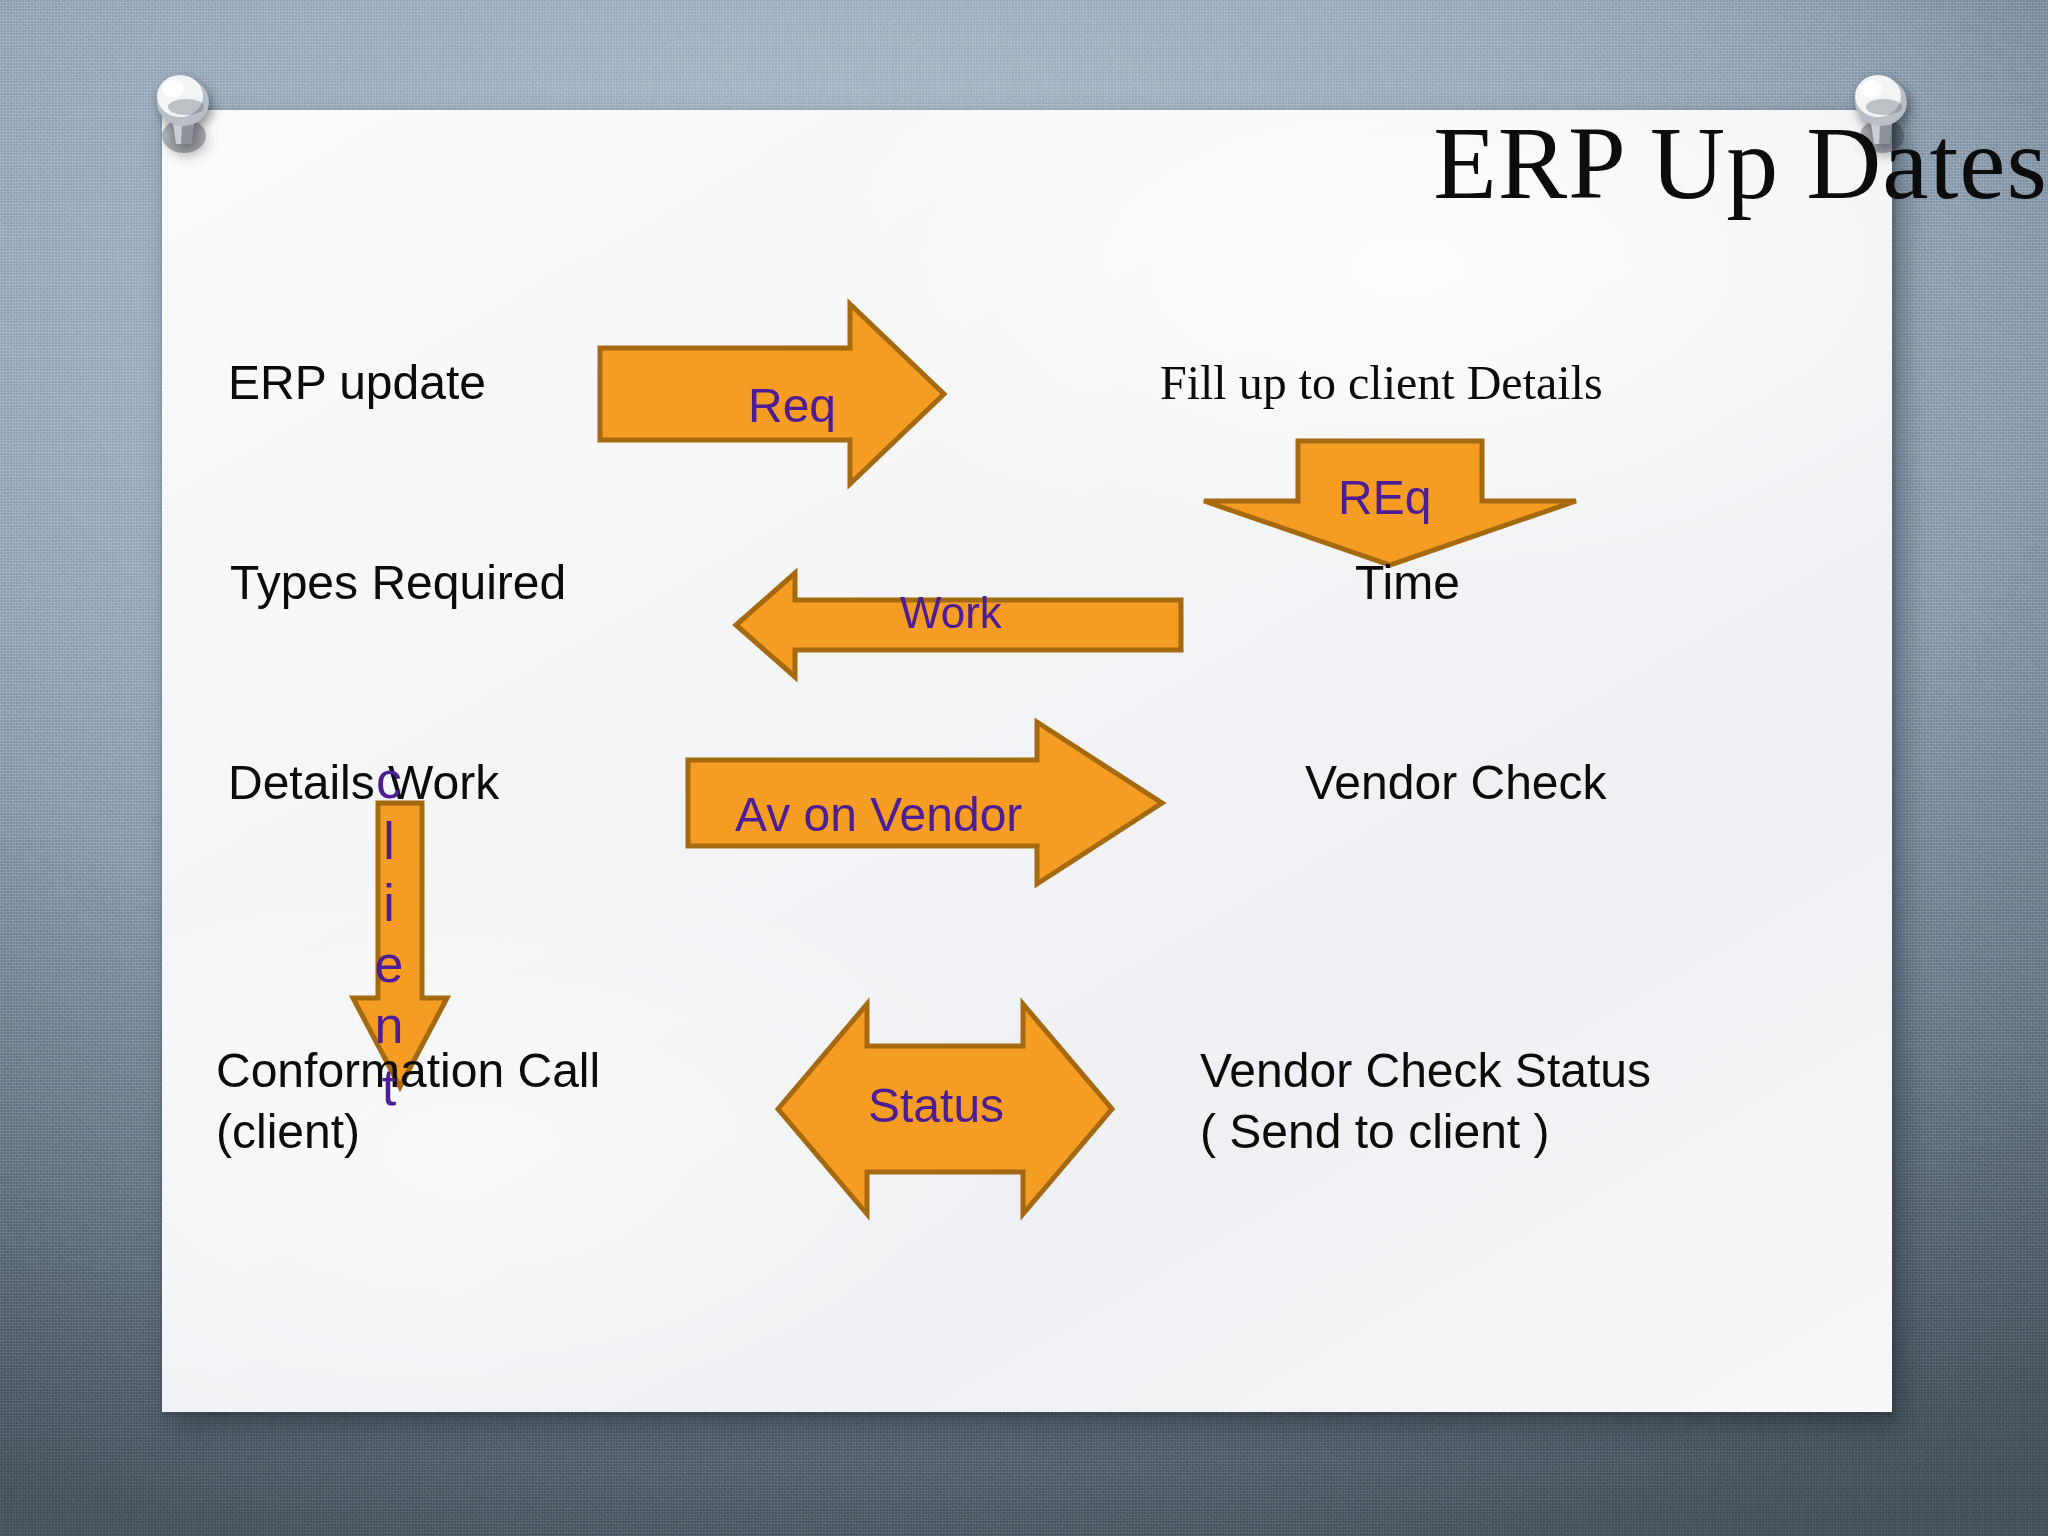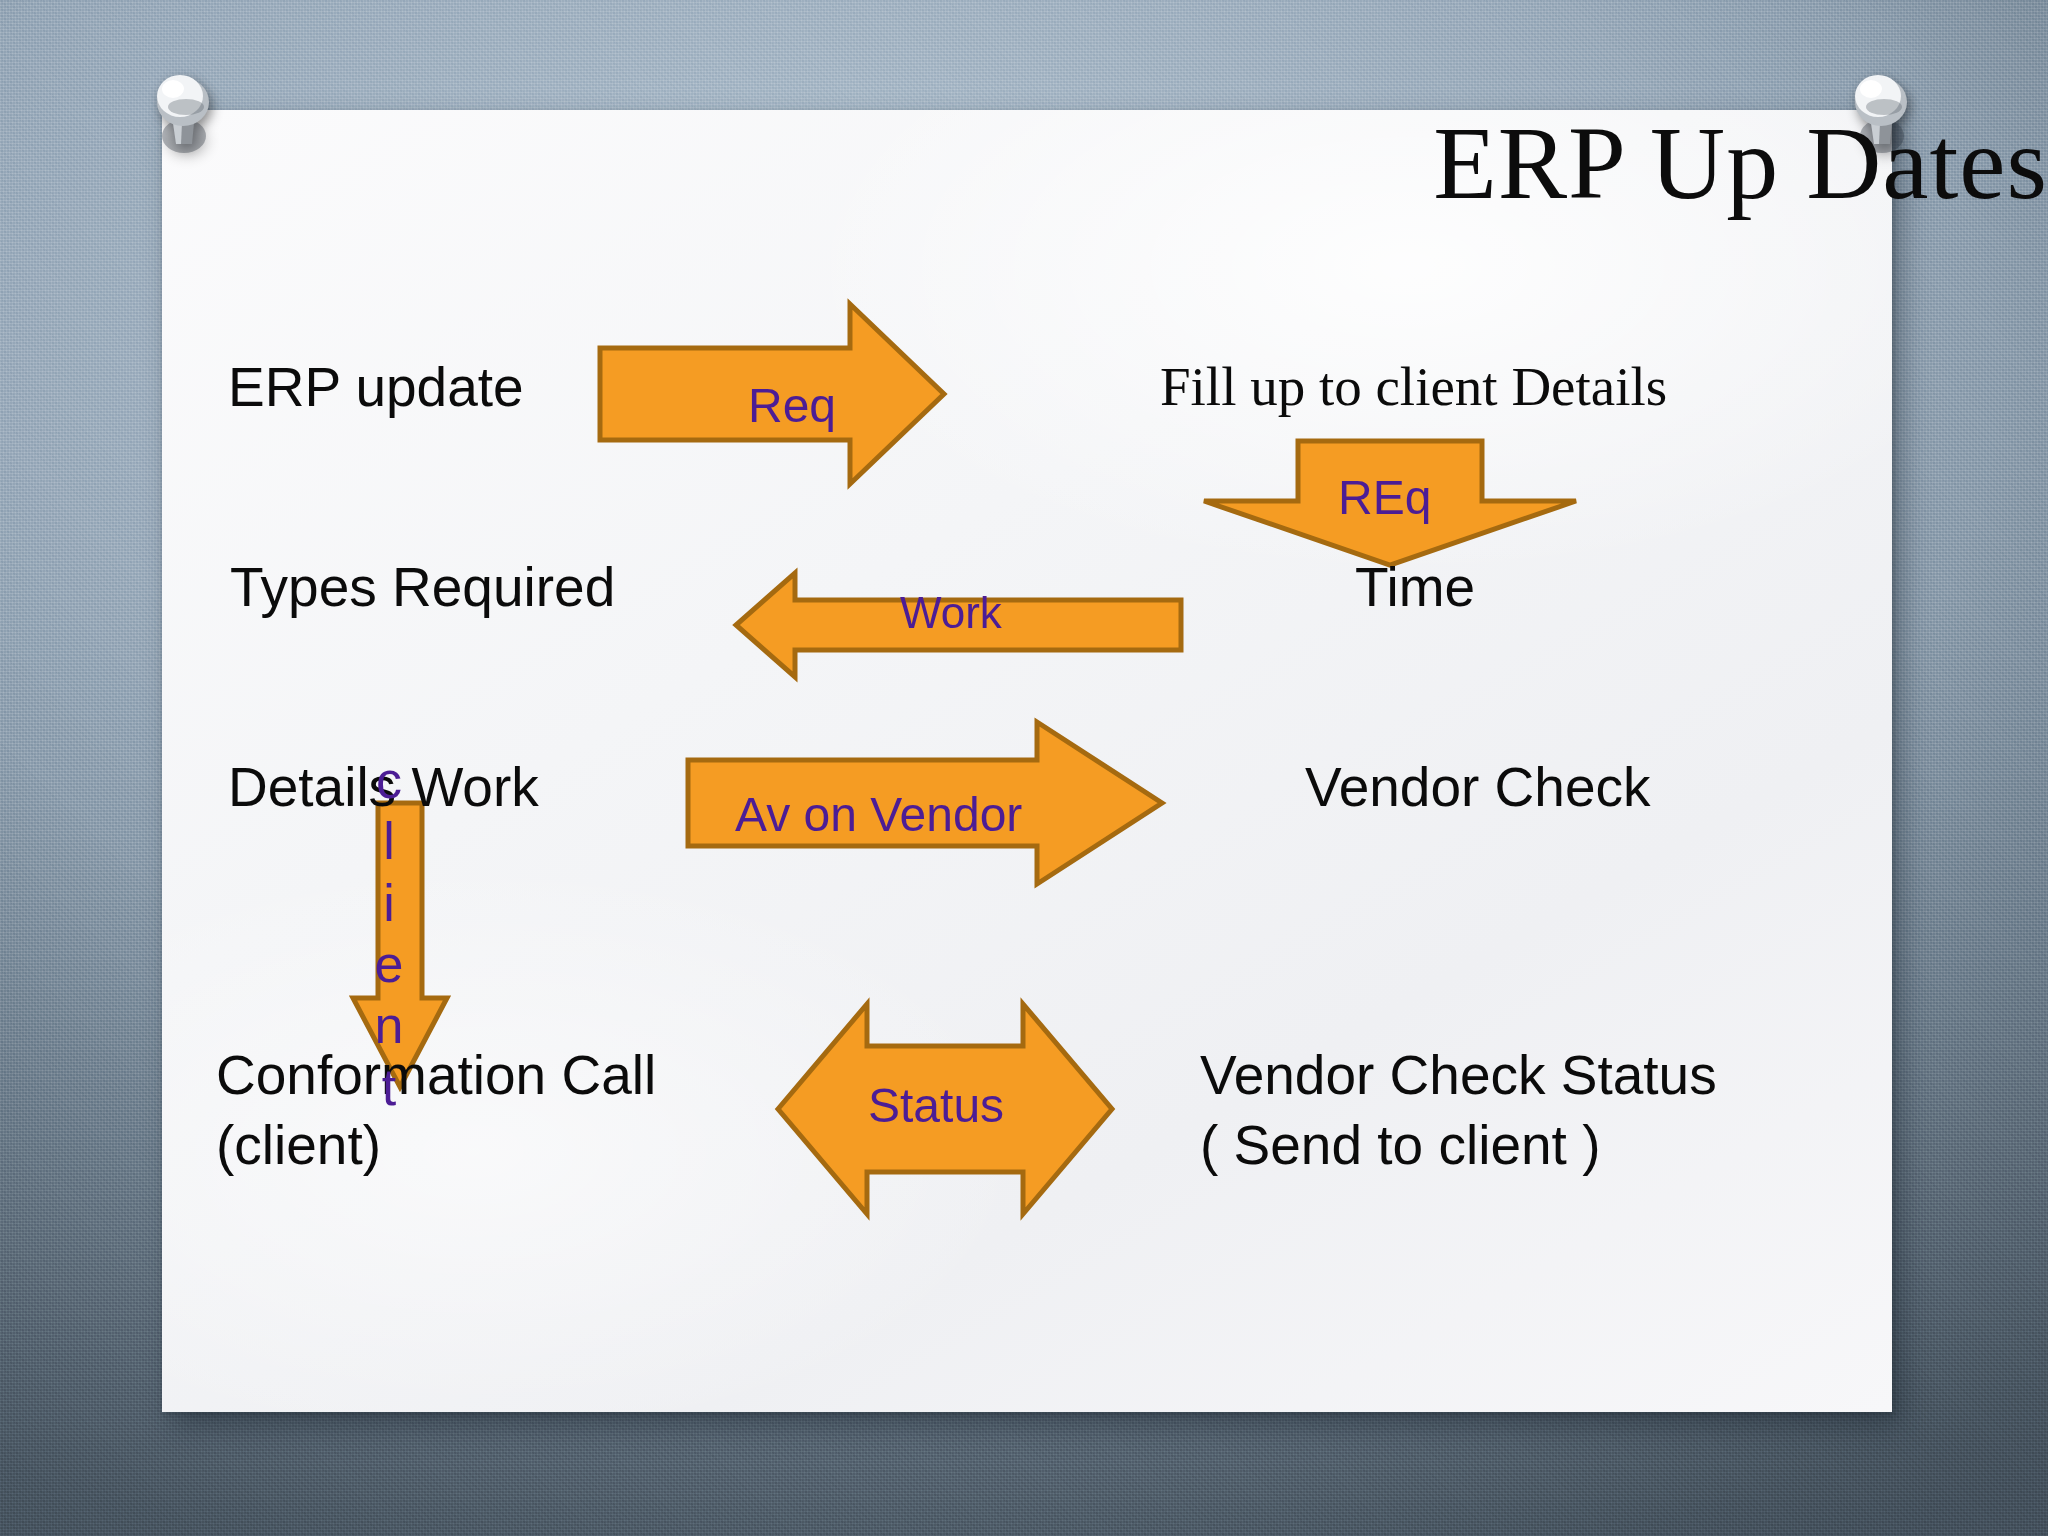--- a/index.html
+++ b/index.html
@@ -82,21 +82,21 @@
     color: #0c0c0c;
     letter-spacing: 1px;
     white-space: nowrap;
   }
 
   
   .label {
     position: absolute;
     font-family: "Liberation Sans", sans-serif;
     color: #0b0b0b;
-    font-size: 55px;
+    font-size: 48px;
     line-height: 1.28;
     white-space: pre-line;
     z-index: 4;
   }
   #lbl-erp-update     { left: 228px;  top: 352px; }
   #lbl-fill-client    { left: 1160px; top: 352px; font-family: Liberation Serif, serif; }
   #lbl-types-required { left: 230px;  top: 552px; }
   #lbl-time           { left: 1355px; top: 552px; }
   #lbl-assign-work    { left: 228px;  top: 752px; }
   #lbl-vendor-check   { left: 1305px; top: 752px; }

